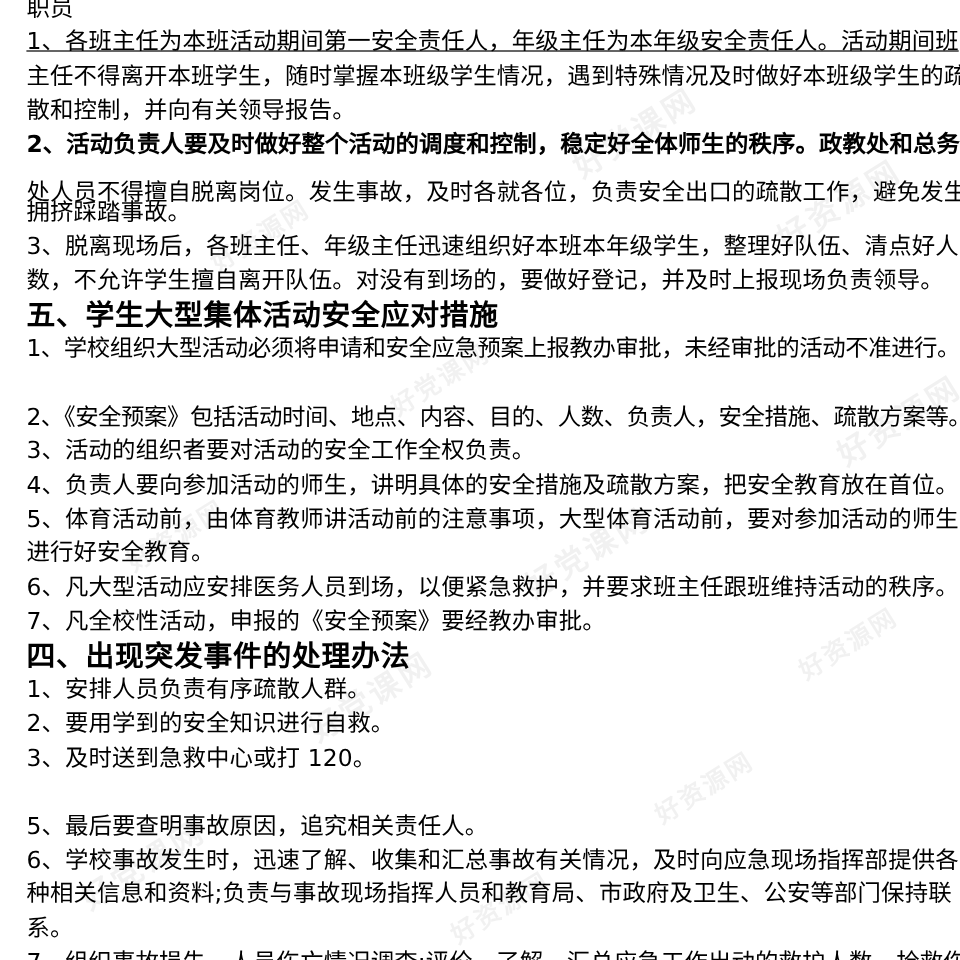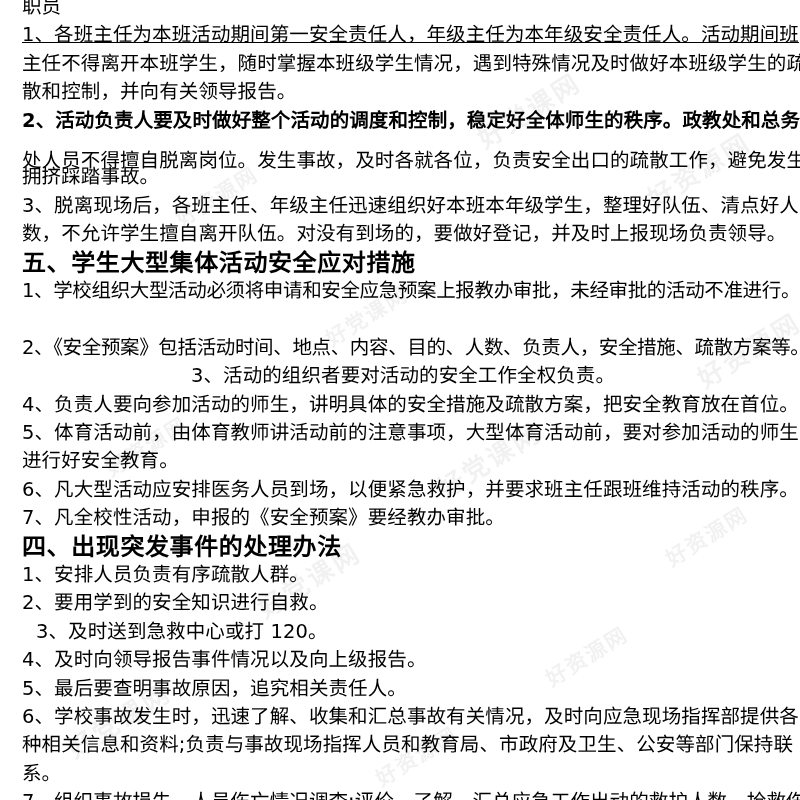--- a/index.html
+++ b/index.html
@@ -92,31 +92,30 @@
       <div class="line" style="top: 48.8px;">主任不得离开本班学生，随时掌握本班级学生情况，遇到特殊情况及时做好本班级学生的疏</div>
       <div class="line" style="top: 77.2px;">散和控制，并向有关领导报告。</div>
       <div class="line" style="top: 105.6px; font-weight: bold;">2、活动负责人要及时做好整个活动的调度和控制，稳定好全体师生的秩序。政教处和总务</div>
       <div class="line" style="top: 146px;">处人员不得擅自脱离岗位。发生事故，及时各就各位，负责安全出口的疏散工作，避免发生</div>
       <div class="line" style="top: 162.4px;">拥挤踩踏事故。</div>
       <div class="line" style="top: 190.8px;">3、脱离现场后，各班主任、年级主任迅速组织好本班本年级学生，整理好队伍、清点好人</div>
       <div class="line" style="top: 219.2px;">数，不允许学生擅自离开队伍。对没有到场的，要做好登记，并及时上报现场负责领导。</div>
       <div class="line heading" style="top: 247.6px;">五、学生大型集体活动安全应对措施</div>
       <div class="line tight" style="top: 276px;">1、学校组织大型活动必须将申请和安全应急预案上报教办审批，未经审批的活动不准进行。</div>
       <div class="line tight" style="top: 332.8px;">2、《安全预案》包括活动时间、地点、内容、目的、人数、负责人，安全措施、疏散方案等。</div>
-      <div class="line" style="top: 361.2px; text-align: center;">3、活动的组织者要对活动的安全工作全权负责。</div>
+      <div class="line" style="top: 361.2px;">3、活动的组织者要对活动的安全工作全权负责。</div>
       <div class="line" style="top: 389.6px;">4、负责人要向参加活动的师生，讲明具体的安全措施及疏散方案，把安全教育放在首位。</div>
       <div class="line" style="top: 418px;">5、体育活动前，由体育教师讲活动前的注意事项，大型体育活动前，要对参加活动的师生，</div>
       <div class="line" style="top: 446.4px;">进行好安全教育。</div>
       <div class="line" style="top: 474.8px;">6、凡大型活动应安排医务人员到场，以便紧急救护，并要求班主任跟班维持活动的秩序。</div>
       <div class="line" style="top: 503.2px;">7、凡全校性活动，申报的《安全预案》要经教办审批。</div>
       <div class="line heading" style="top: 531.6px;">四、出现突发事件的处理办法</div>
       <div class="line" style="top: 560px;">1、安排人员负责有序疏散人群。</div>
       <div class="line" style="top: 588.4px;">2、要用学到的安全知识进行自救。</div>
-      <div class="line" style="top: 616.8px; margin-left: 14px;">3、及时送到急救中心或打 120。</div>
-      <div class="line" style="top: 645.2px;">4、及时向领导报告事件情况以及向上级报告。</div>
+      <div class="line" style="top: 616.8px;">3、及时送到急救中心或打 120。</div>
       <div class="line" style="top: 673.6px;">5、最后要查明事故原因，追究相关责任人。</div>
       <div class="line" style="top: 702px;">6、学校事故发生时，迅速了解、收集和汇总事故有关情况，及时向应急现场指挥部提供各</div>
       <div class="line" style="top: 730.4px;">种相关信息和资料;负责与事故现场指挥人员和教育局、市政府及卫生、公安等部门保持联</div>
       <div class="line" style="top: 758.8px;">系。</div>
       <div class="line clipped-top" style="top: 787.2px;">7、组织事故损失、人员伤亡情况调查;评价、了解、汇总应急工作出动的救护人数，抢救伤</div>
     </div>
 
 </div>
 
 </body></html>

